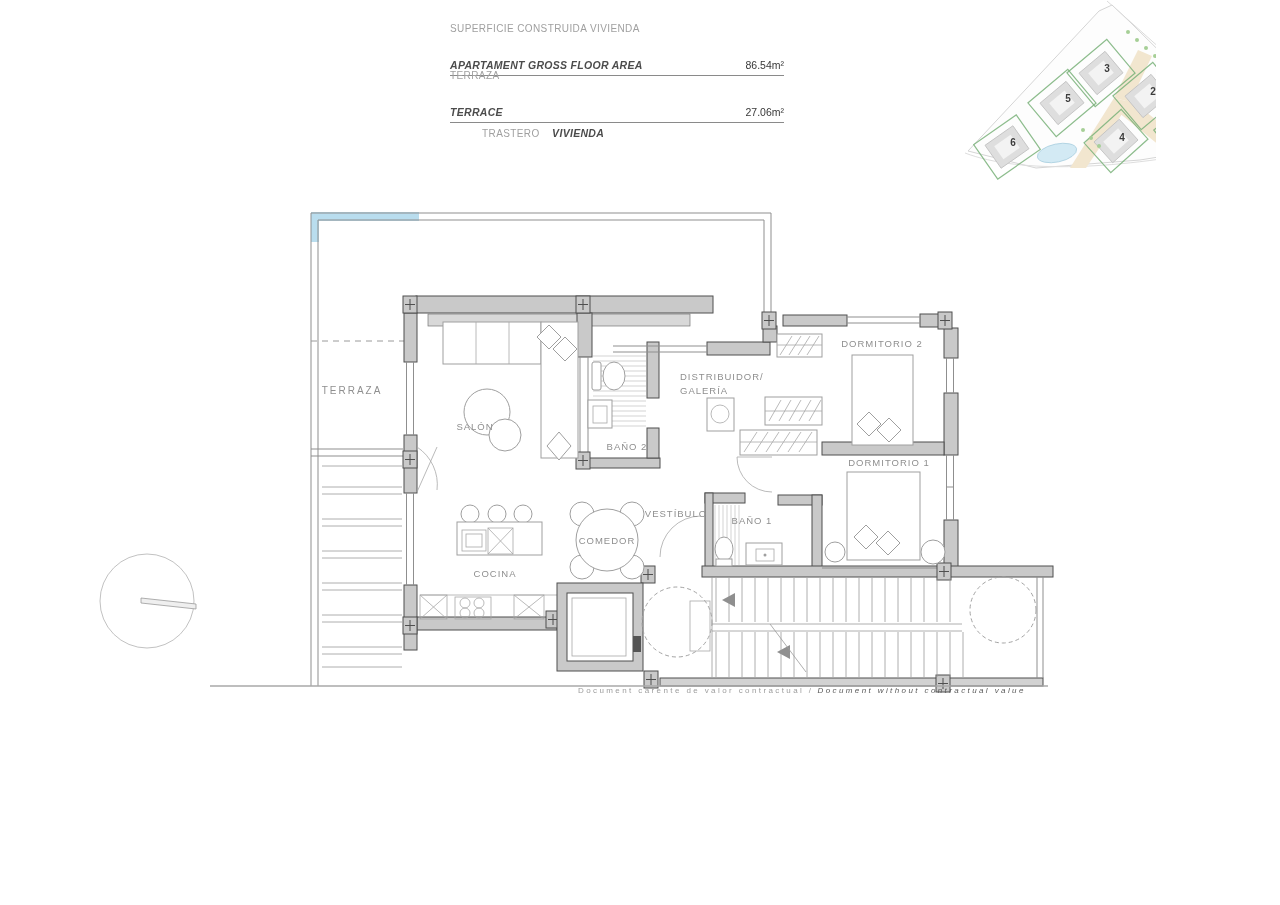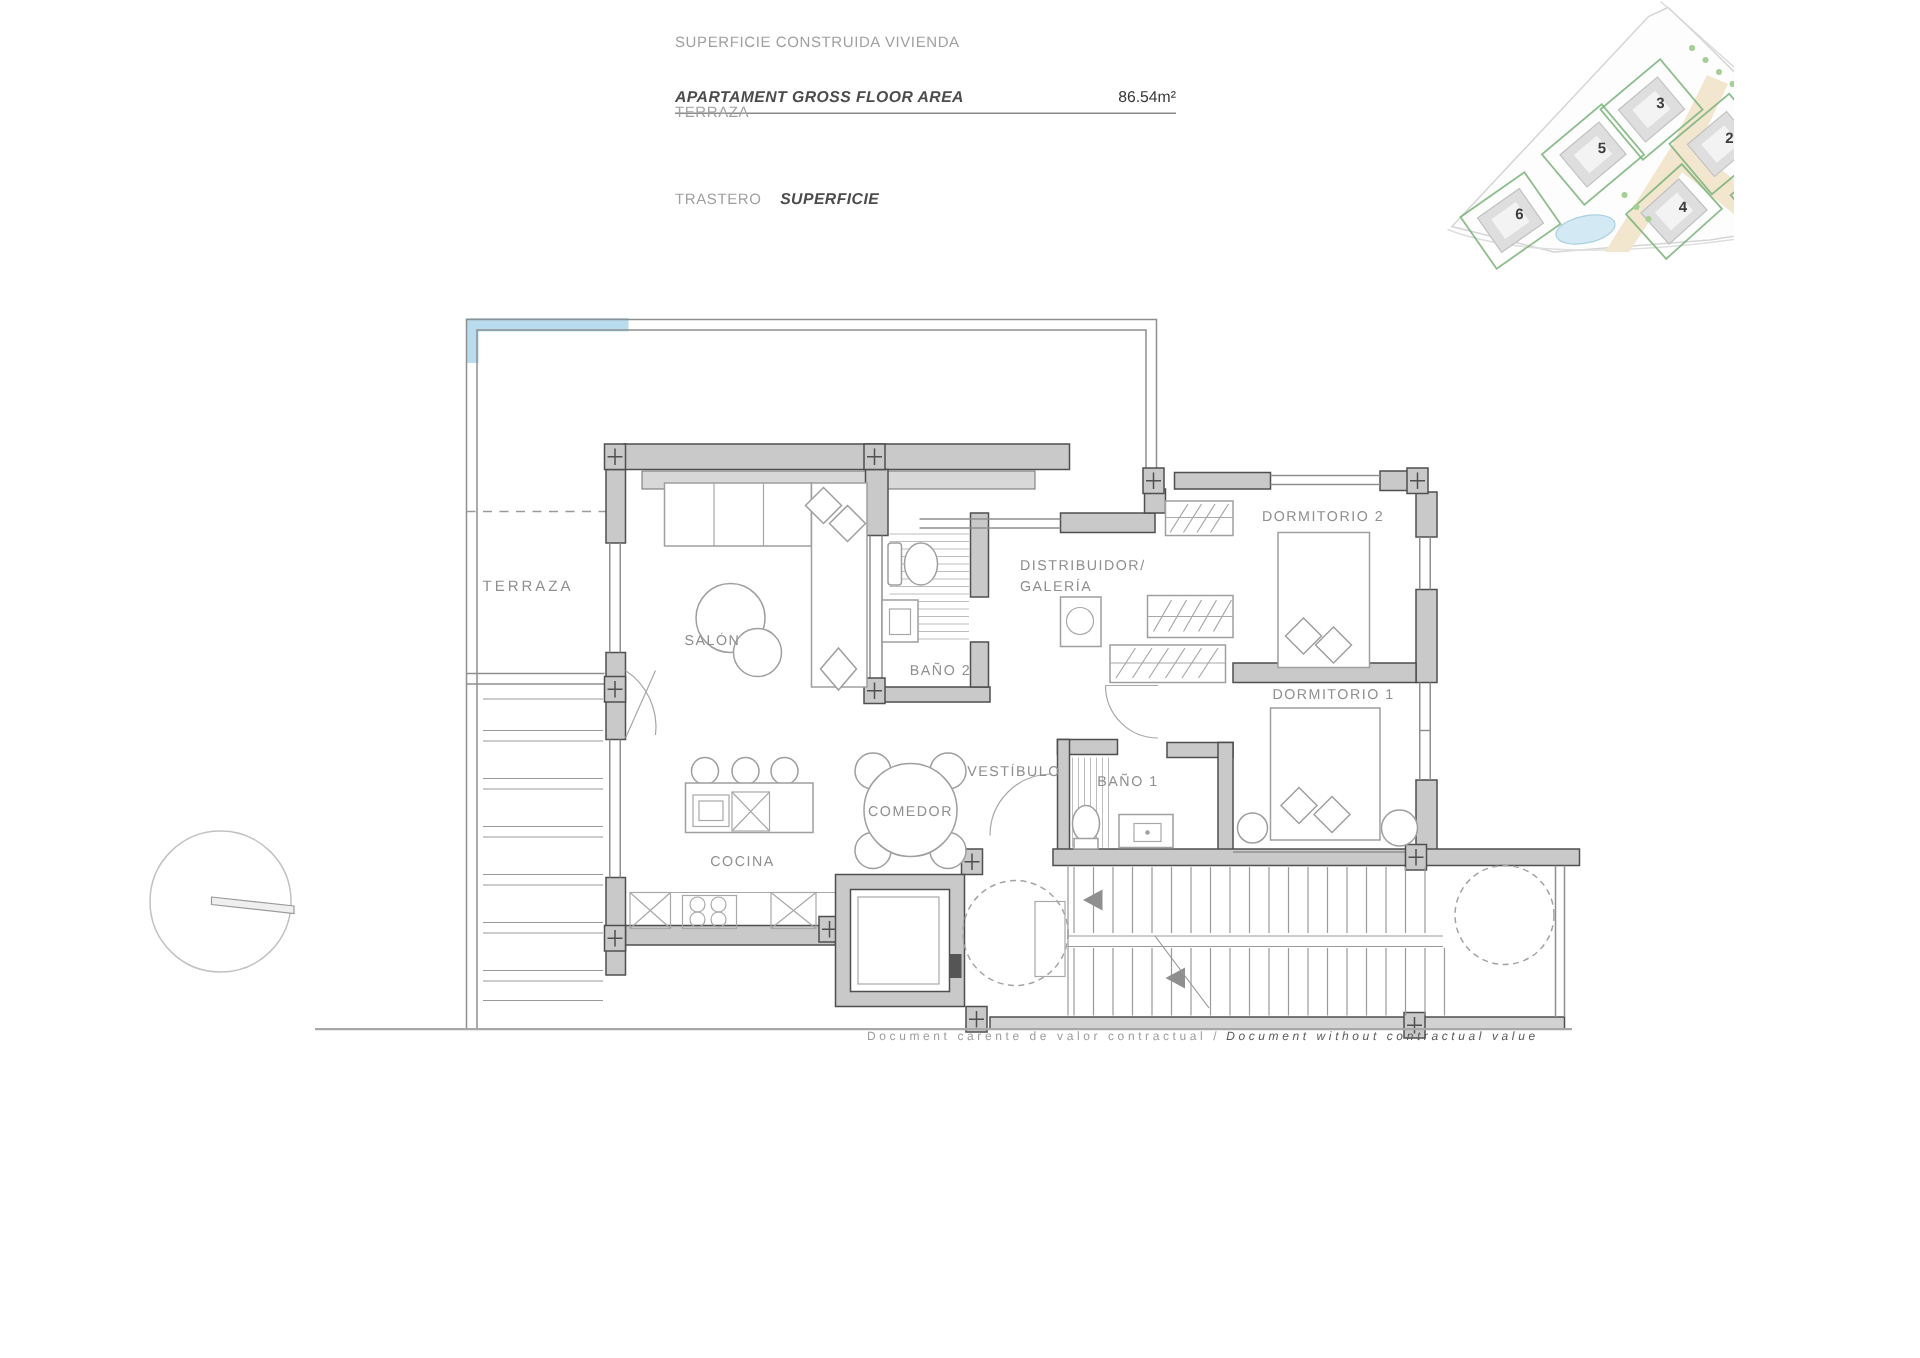--- a/index.html
+++ b/index.html
@@ -5,21 +5,21 @@
   html,body{margin:0;padding:0;background:#ffffff;}
   #page{position:relative;width:1156px;height:905px;background:#ffffff;overflow:hidden;
         font-family:"Liberation Sans", sans-serif;}
   
   .hdr-block{position:absolute;left:450px;width:334px;}
   .hdr-es{font-size:10px;color:#a0a0a0;letter-spacing:.4px;line-height:13px;}
   .hdr-row{display:flex;justify-content:space-between;align-items:flex-end;
            border-bottom:1px solid #8a8a8a;padding-bottom:4px;margin-top:24px;}
   .hdr-en{font-size:10.5px;font-weight:bold;font-style:italic;color:#4c4c4c;letter-spacing:.3px;}
   .hdr-val{font-size:10.5px;font-weight:normal;color:#383838;}
-  .hdr-inline .hdr-es{display:inline;}
+  .hdr-inline .hdr-es{display:inline;margin-left:32px;}
   .hdr-inline .hdr-en{margin-left:8px;}
   
   #disclaimer{position:absolute;left:578px;top:686px;white-space:nowrap;font-size:8px;}
   #disclaimer .es{color:#9d9d9d;letter-spacing:2.4px;}
   #disclaimer .en{color:#5a5a5a;font-weight:normal;font-style:italic;letter-spacing:2.4px;margin-left:4px;}
   
   .wall{fill:#c9c9c9;stroke:#4f4f4f;stroke-width:1;}
   .beam{fill:#d8d8d8;stroke:#777;stroke-width:.7;}
   .thin{fill:none;stroke:#8f8f8f;stroke-width:1;}
   .thin2{fill:none;stroke:#9a9a9a;stroke-width:.8;}
@@ -41,25 +41,29 @@
   <div class="hdr-block" style="top:22px">
     <div class="hdr-es">SUPERFICIE CONSTRUIDA VIVIENDA</div>
     <div class="hdr-row">
       <span class="hdr-en">APARTAMENT GROSS FLOOR AREA</span>
       <span class="hdr-val">86.54m²</span>
     </div>
   </div>
 
   <div class="hdr-block" style="top:69px">
     <div class="hdr-es">TERRAZA</div>
+    <div class="hdr-row">
+      <span class="hdr-en">TERRACE</span>
+      <span class="hdr-val">27.06m²</span>
+    </div>
   </div>
 
   <div class="hdr-block hdr-inline" style="top:123px">
     <span class="hdr-es">TRASTERO</span>
-    <span class="hdr-en">SUPERFICIE</span>
+    <span class="hdr-en">VIVIENDA</span>
   </div>
 
   <svg width="1280" height="905" viewBox="0 0 1280 905" style="position:absolute;left:0;top:0">
     <defs>
       <g id="col">
         <rect x="0" y="0" width="14" height="17" class="wall"></rect>
         <path d="M7,3 V14 M2,8.5 H12" stroke="#4f4f4f" stroke-width="1" fill="none"></path>
       </g>
     </defs>
 

